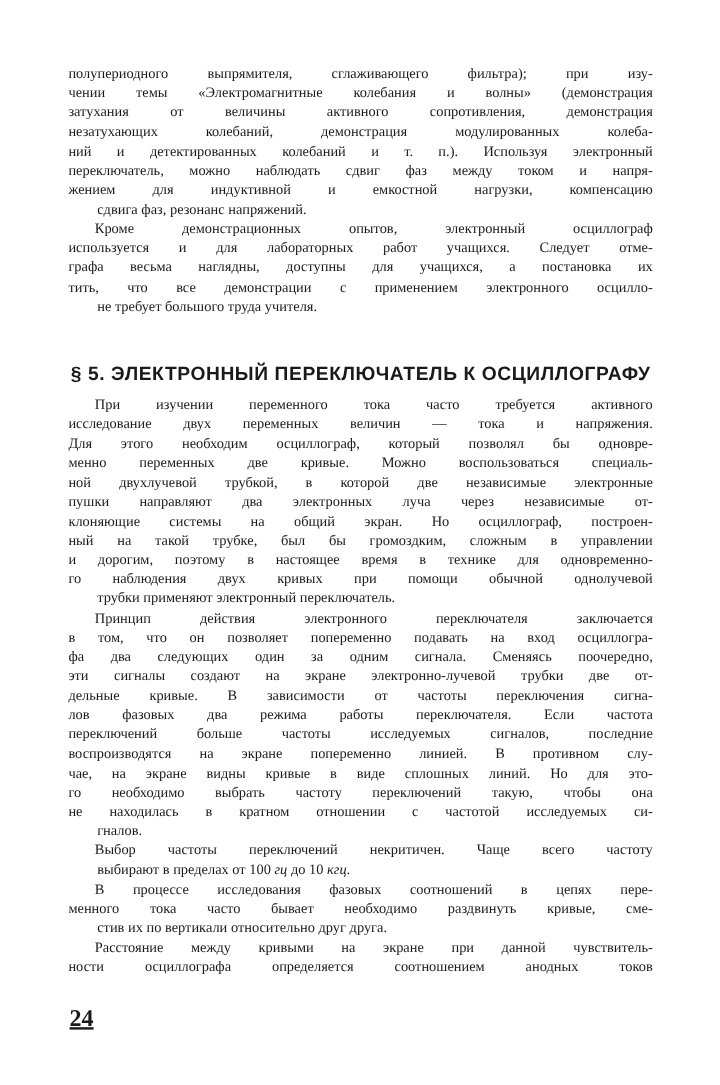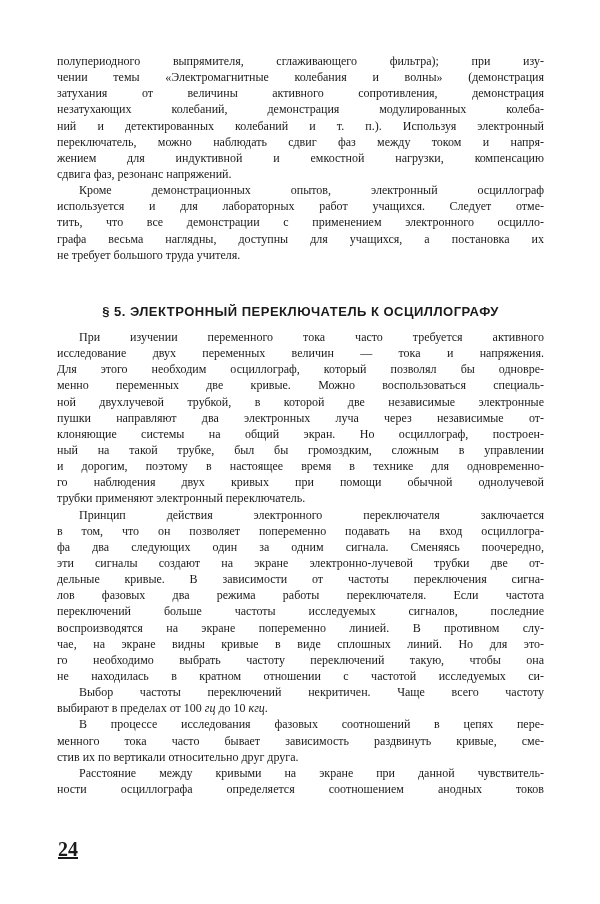--- a/index.html
+++ b/index.html
@@ -1,45 +1,45 @@
 <!DOCTYPE html>
 <html><head>
 <meta charset="utf-8">
 <style>
   html, body { margin:0; padding:0; background:#ffffff; }
   body { width:600px; height:904px; position:relative; overflow:hidden;
          font-family:"Liberation Serif", "DejaVu Serif", serif; color:#1a1a1a; }
   .page { position:absolute; left:57px; top:53px; width:487px; }
   .line { height:16.15px; line-height:16.15px; font-size:12px; white-space:nowrap;
           text-align:justify; text-align-last:justify; }
-  .line.last { text-align-last:left; }
+  .line.last { text-align-last:left;margin-left:24px; }
   .line.indent { padding-left:22px; }
   .heading { position:absolute; left:57px; width:487px; top:304px; text-align:center;
              font-family:"Liberation Sans", "DejaVu Sans", sans-serif; font-weight:bold;
-             font-size:13px; letter-spacing:0.5px; }
+             font-size:16px; letter-spacing:0.5px; }
   .block2 { position:absolute; left:57px; top:329px; width:487px; }
   .pagenum { position:absolute; left:58px; top:838px; font-size:20px; font-weight:bold;text-decoration:underline; }
   i { font-style:italic; }
 </style>
 </head>
 <body>
 
 <div class="page" id="before">
     <div class="line">полупериодного выпрямителя, сглаживающего фильтра); при изу-</div>
     <div class="line">чении темы «Электромагнитные колебания и волны» (демонстрация</div>
     <div class="line">затухания от величины активного сопротивления, демонстрация</div>
     <div class="line">незатухающих колебаний, демонстрация модулированных колеба-</div>
     <div class="line">ний и детектированных колебаний и т. п.). Используя электронный</div>
     <div class="line">переключатель, можно наблюдать сдвиг фаз между током и напря-</div>
     <div class="line">жением для индуктивной и емкостной нагрузки, компенсацию</div>
     <div class="line last">сдвига фаз, резонанс напряжений.</div>
     <div class="line indent">Кроме демонстрационных опытов, электронный осциллограф</div>
     <div class="line">используется и для лабораторных работ учащихся. Следует отме-</div>
+    <div class="line">графа весьма наглядны, доступны для учащихся, а постановка их</div>
     <div class="line">тить, что все демонстрации с применением электронного осцилло-</div>
-    <div class="line">графа весьма наглядны, доступны для учащихся, а постановка их</div>
     <div class="line last">не требует большого труда учителя.</div>
   </div>
 <div class="heading">§ 5.  ЭЛЕКТРОННЫЙ ПЕРЕКЛЮЧАТЕЛЬ К ОСЦИЛЛОГРАФУ</div>
 <div class="block2" id="after">
     <div class="line indent">При изучении переменного тока часто требуется активного</div>
     <div class="line">исследование двух переменных величин — тока и напряжения.</div>
     <div class="line">Для этого необходим осциллограф, который позволял бы одновре-</div>
     <div class="line">менно переменных две кривые. Можно воспользоваться специаль-</div>
     <div class="line">ной двухлучевой трубкой, в которой две независимые электронные</div>
     <div class="line">пушки направляют два электронных луча через независимые от-</div>
@@ -52,21 +52,22 @@
     <div class="line">в том, что он позволяет попеременно подавать на вход осциллогра-</div>
     <div class="line">фа два следующих один за одним сигнала. Сменяясь поочередно,</div>
     <div class="line">эти сигналы создают на экране электронно-лучевой трубки две от-</div>
     <div class="line">дельные кривые. В зависимости от частоты переключения сигна-</div>
     <div class="line">лов фазовых два режима работы переключателя. Если частота</div>
     <div class="line">переключений больше частоты исследуемых сигналов, последние</div>
     <div class="line">воспроизводятся на экране попеременно линией. В противном слу-</div>
     <div class="line">чае, на экране видны кривые в виде сплошных линий. Но для это-</div>
     <div class="line">го необходимо выбрать частоту переключений такую, чтобы она</div>
     <div class="line">не находилась в кратном отношении с частотой исследуемых си-</div>
+    <div class="line last">гналов.</div>
     <div class="line indent">Выбор частоты переключений некритичен. Чаще всего частоту</div>
     <div class="line last">выбирают в пределах от 100 <i>гц</i> до 10 <i>кгц</i>.</div>
     <div class="line indent">В процессе исследования фазовых соотношений в цепях пере-</div>
-    <div class="line">менного тока часто бывает зависимость раздвинуть кривые, сме-</div>
+    <div class="line">менного тока часто бывает необходимо раздвинуть кривые, сме-</div>
     <div class="line last">стив их по вертикали относительно друг друга.</div>
     <div class="line indent">Расстояние между кривыми на экране при данной чувствитель-</div>
     <div class="line">ности осциллографа определяется соотношением анодных токов</div>
   </div>
 <div class="pagenum">24</div>
 
 </body></html>

